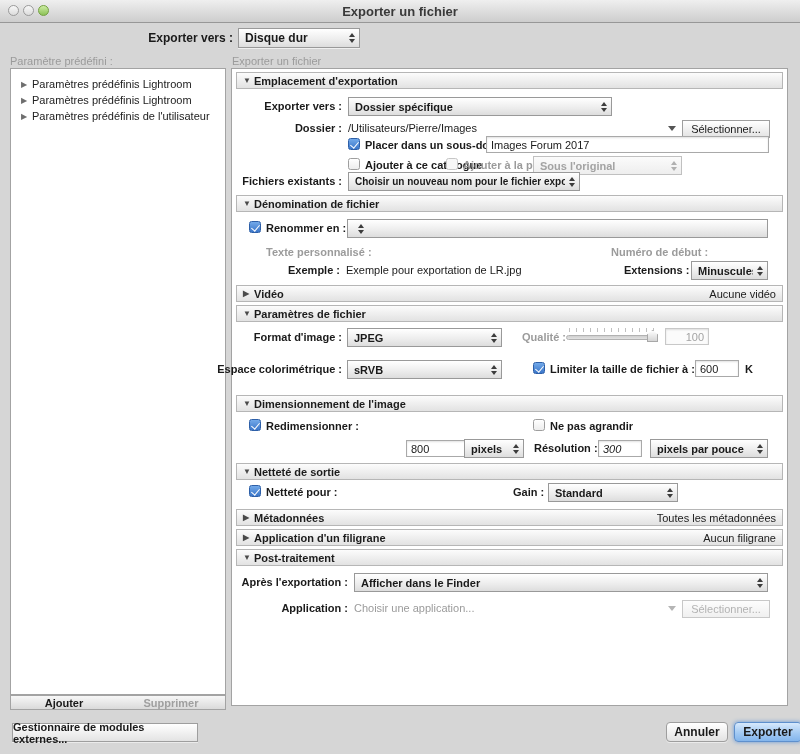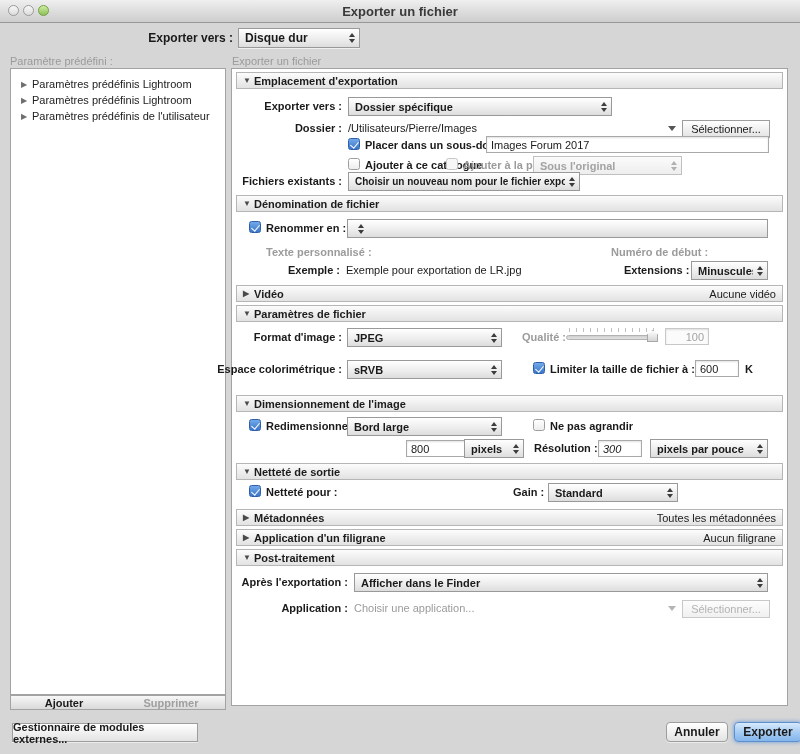--- a/index.html
+++ b/index.html
@@ -243,27 +243,20 @@
   </div>
 
   <div class="sec">
     <div class="sec-h">
       <span class="tri">▼</span>
       <span>Dimensionnement de l'image</span>
     </div>
     <div class="sec-b" style="height:48px">
       <span class="cb on" style="left:13px;top:7px"></span>
       <div class="lbl" style="left:30px;top:8px">Redimensionner :</div>
-      <div class="pop" style="left:111px;top:5px;width:155px">
-        <span class="txt">Bord large</span>
-        <span class="arrows">
-            <i class="up"></i>
-            <i class="dn"></i>
-          </span>
-      </div>
       <span class="cb off" style="left:297px;top:7px"></span>
       <div class="lbl" style="left:314px;top:8px">Ne pas agrandir</div>
       <input class="tf" style="left: 170px; top: 28px; width: 68px;" value="800">
       <div class="pop" style="left:228px;top:27px;width:60px">
         <span class="txt">pixels</span>
         <span class="arrows">
             <i class="up"></i>
             <i class="dn"></i>
           </span>
       </div>

